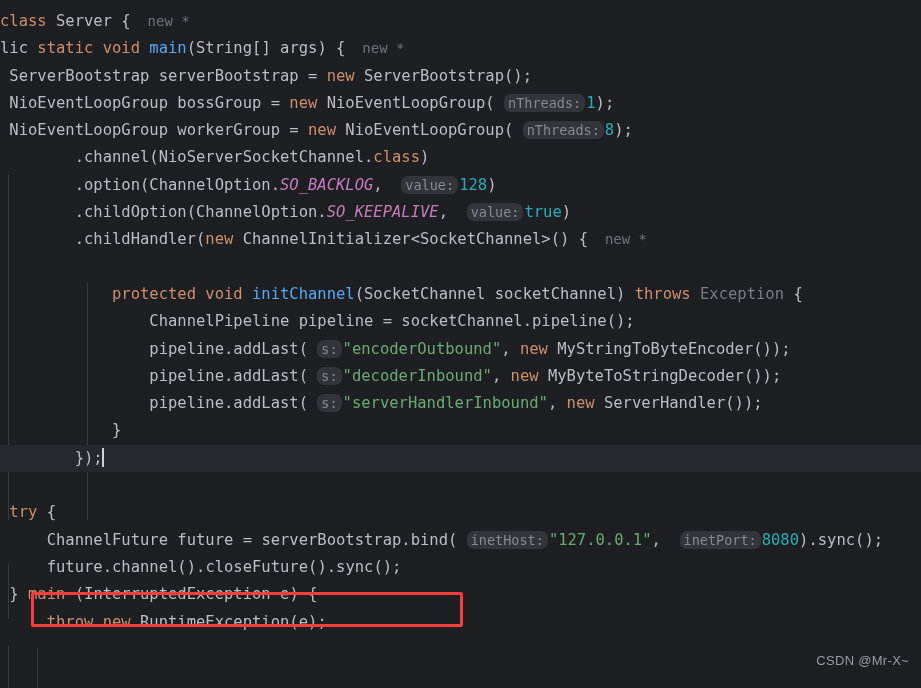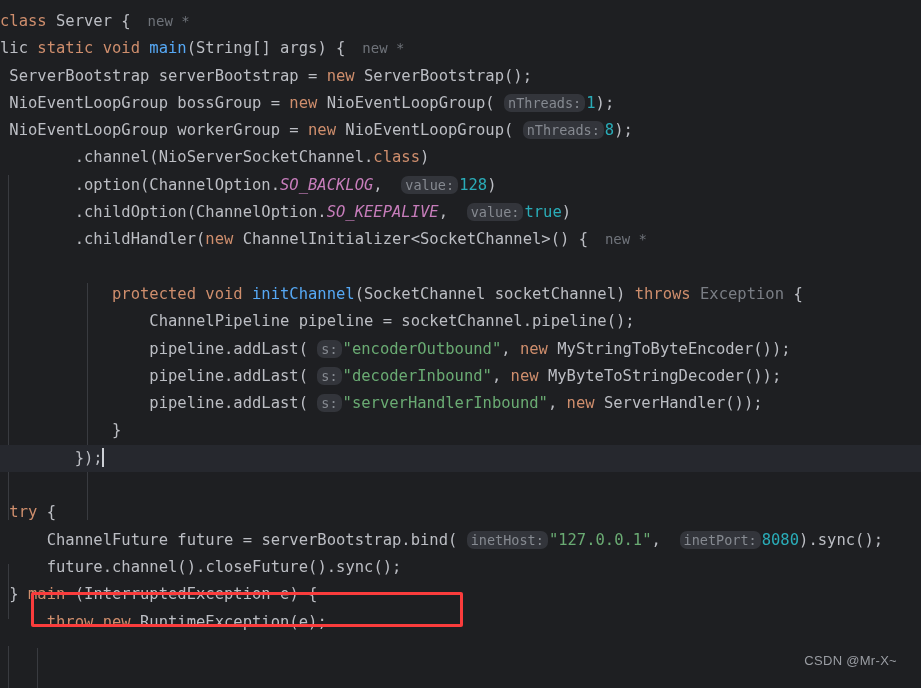--- a/index.html
+++ b/index.html
@@ -86,21 +86,21 @@
     position: absolute;
     border: 3px solid #fa3c3c;
     border-radius: 2px;
     box-sizing: border-box;
     pointer-events: none;
   }
 
   
   #watermark {
     position: absolute;
-    right: 24px;
+    right: 12px;
     bottom: 14px;
     color: #9a9da3;
     font-family: "Liberation Sans", sans-serif;
     font-size: 13px;
     letter-spacing: 0.3px;
   }
 </style>
 </head>
 <body>
 

